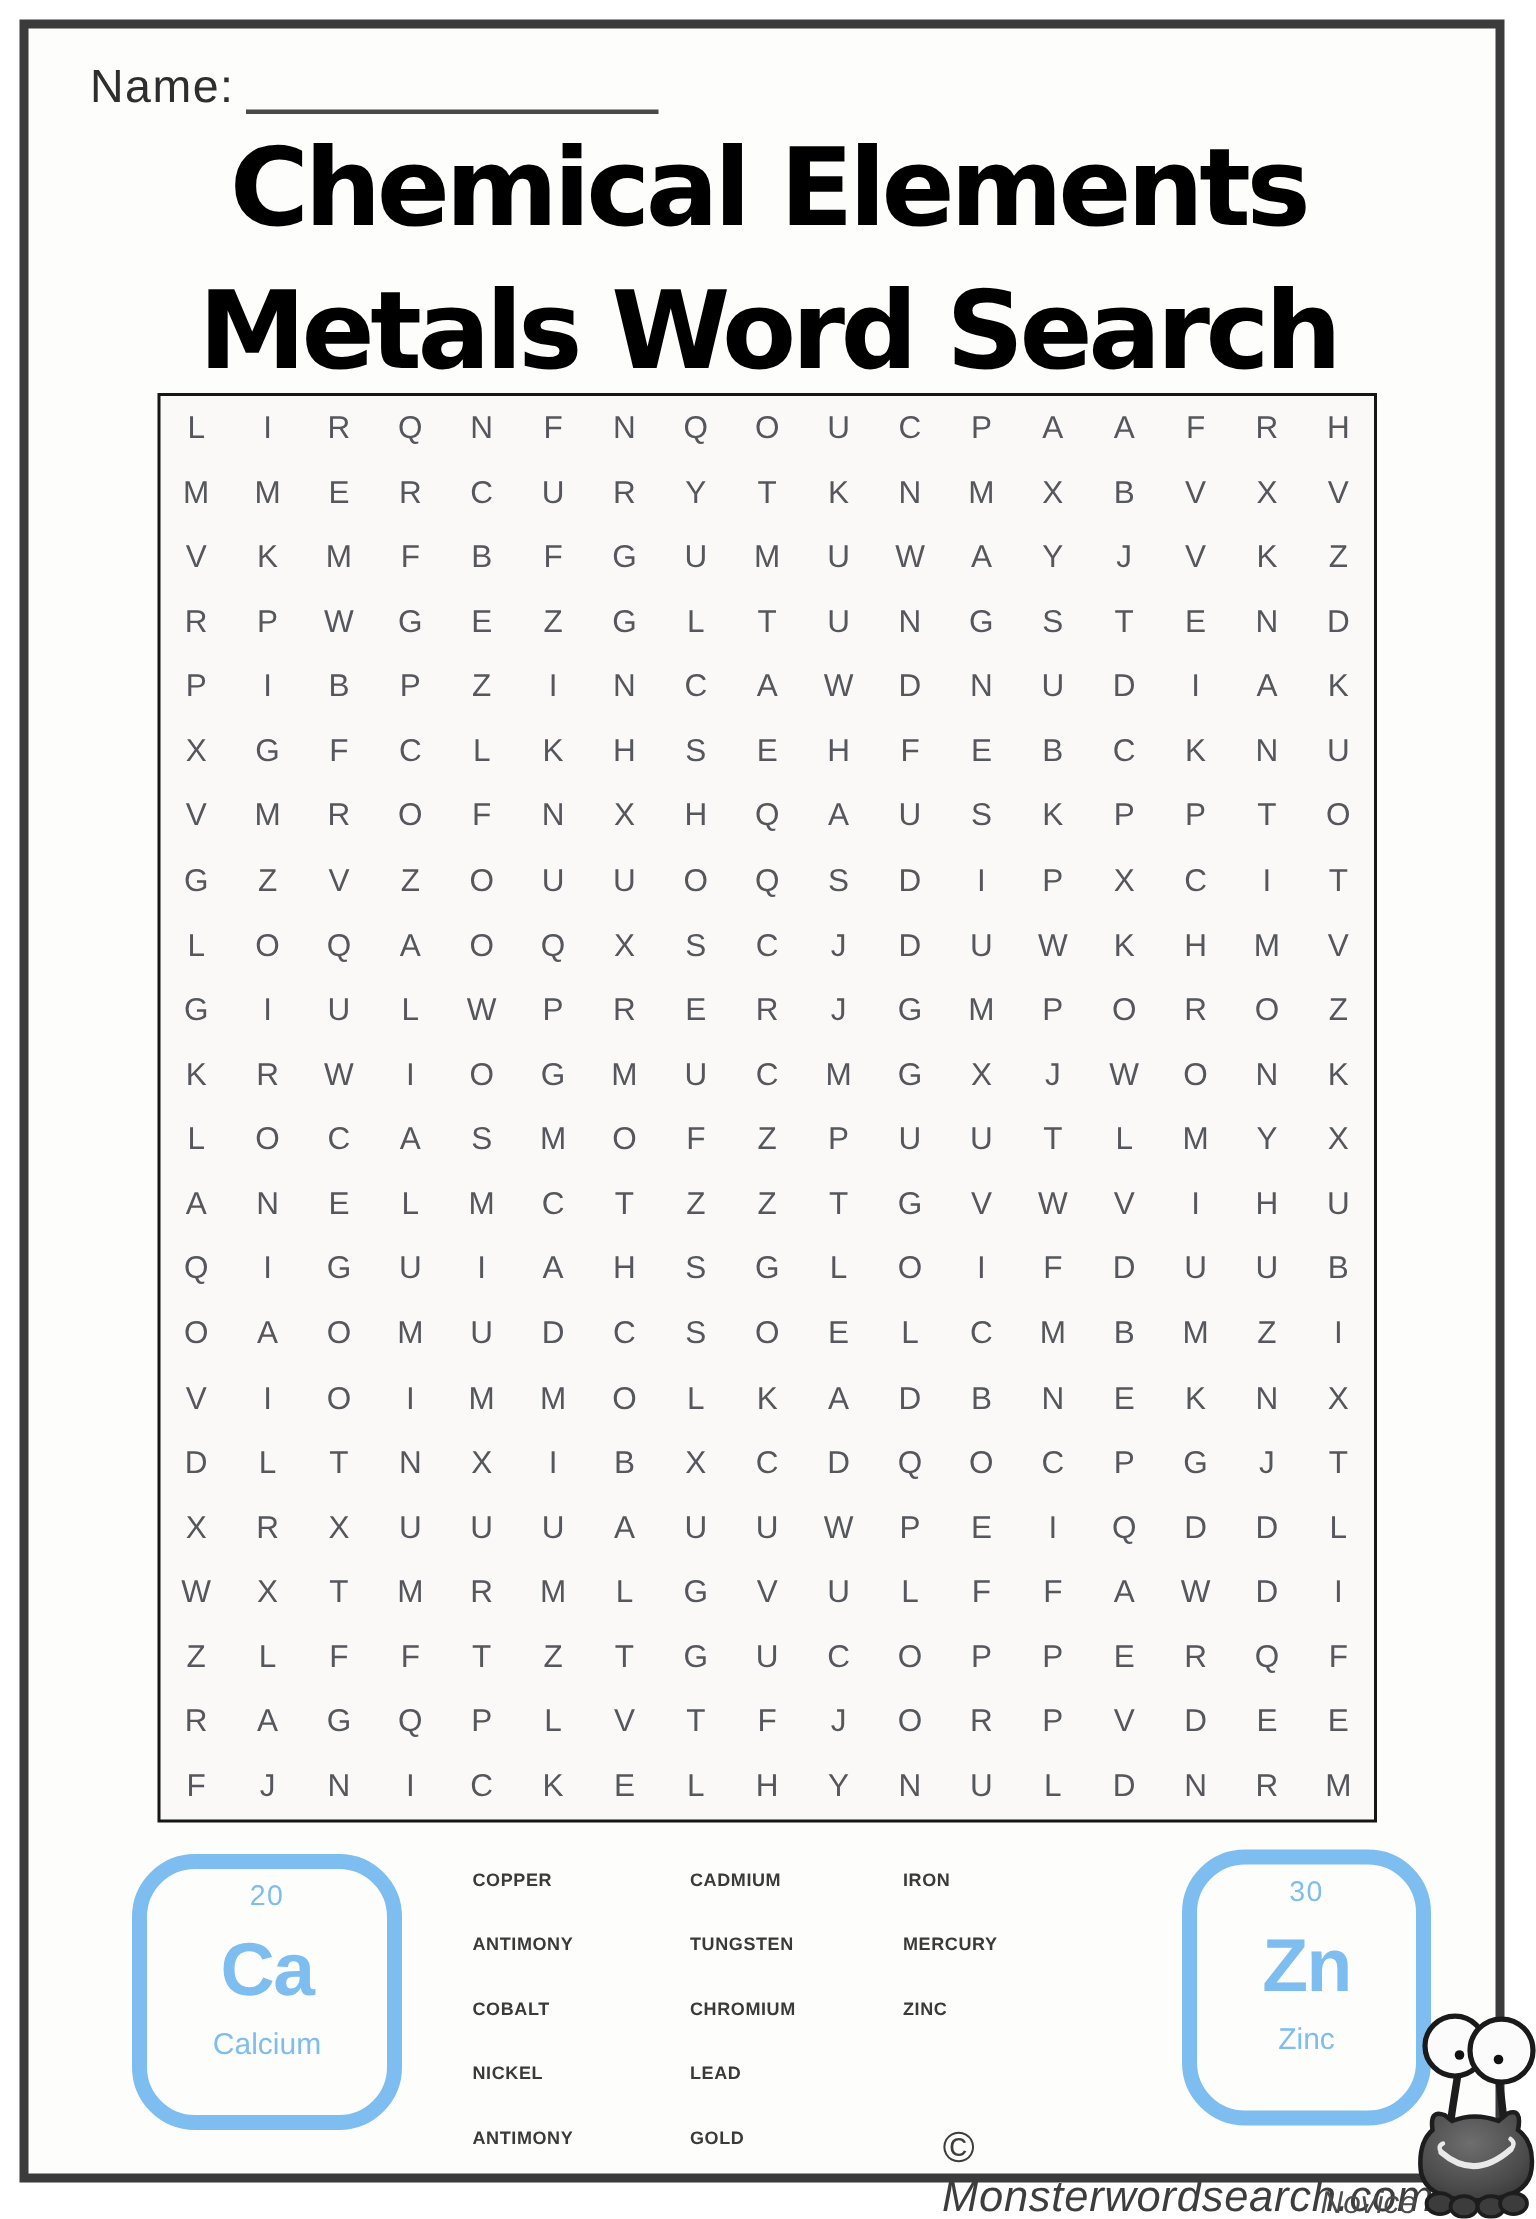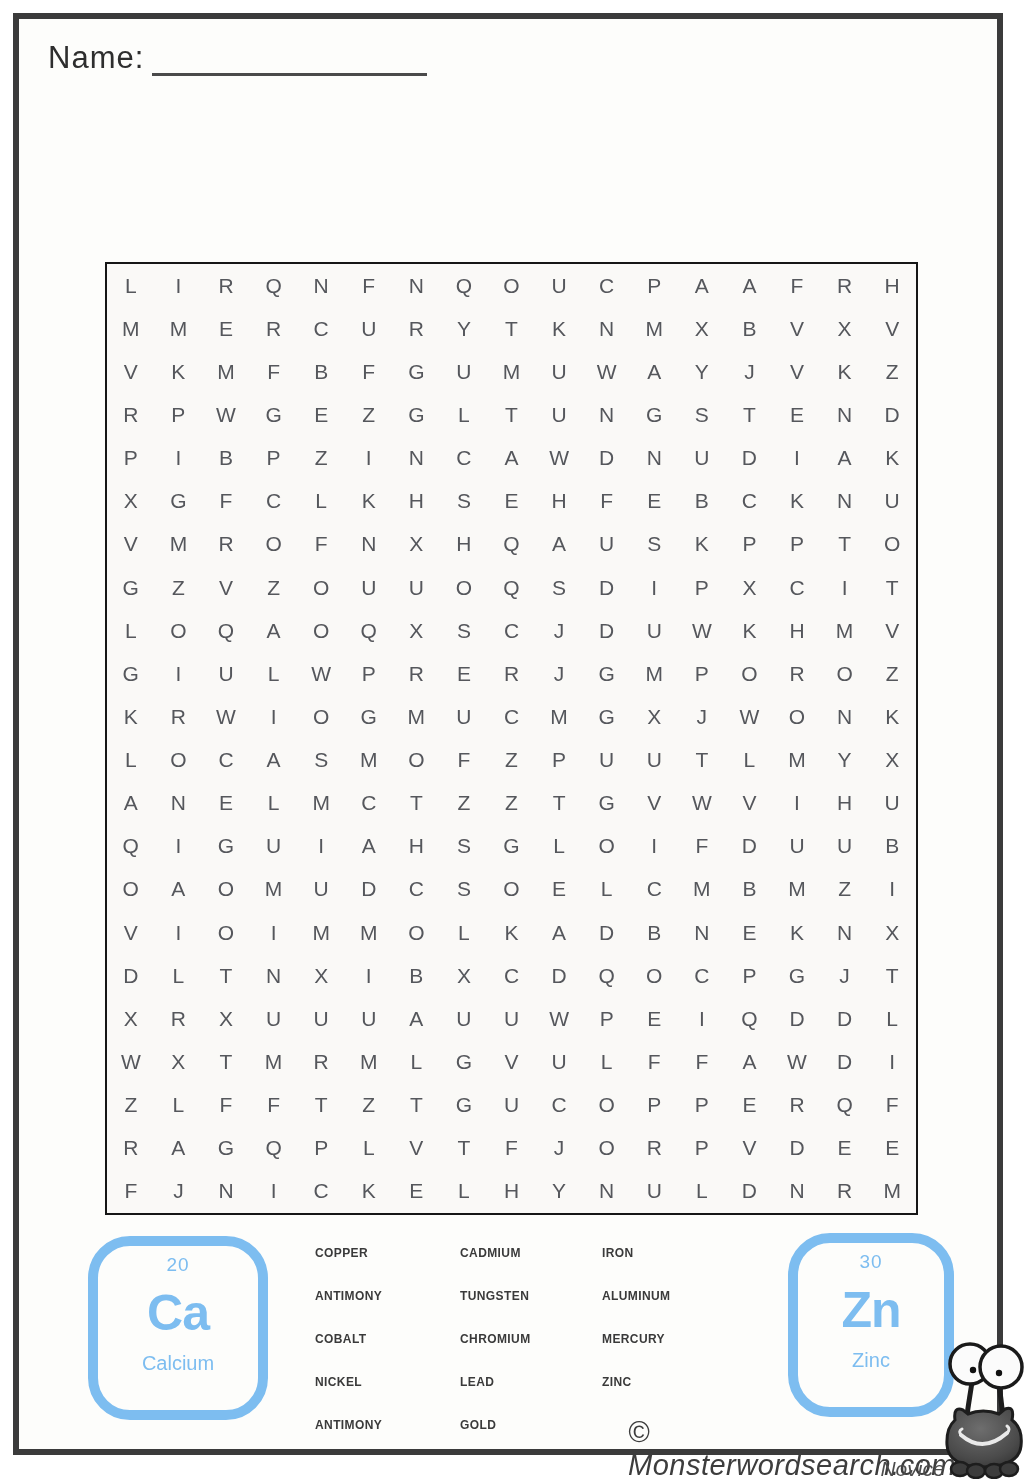--- a/index.html
+++ b/index.html
@@ -4,21 +4,21 @@
 <style>
   * { margin:0; padding:0; box-sizing:border-box; }
   html,body { width:1024px; height:1479px; background:#ffffff; overflow:hidden;
     font-family:"Liberation Sans", sans-serif; }
   .page { position:absolute; left:0; top:0; width:1024px; height:1479px; background:#ffffff; }
 
   .frame { position:absolute; left:13px; top:13px; width:990px; height:1442px;
     border:6px solid #3b3b3b; background:#fdfdfb; }
 
   .name-row { position:absolute; left:48px; top:40px; width:600px; }
-  .name-label { font-size:31px; color:#2e2e2e; letter-spacing:1px; }
+  .name-label { font-size:31px; color:#2e2e2e; letter-spacing:1px;margin-left:12px; }
   .name-line { display:inline-block; width:275px; height:30px;
     border-bottom:3px solid #4a4a4a; margin-left:8px; vertical-align:bottom; }
 
   .title { position:absolute; left:0; top:78px; width:1024px; text-align:center;
     font-family:"DejaVu Sans", sans-serif; font-weight:900; color:#000;
     font-size:72px; line-height:95px; letter-spacing:-3px; }
 
   .grid-box { position:absolute; left:105px; top:262px; width:813px; height:953px;
     border:2px solid #161616; background:#faf9f7;
     display:grid; grid-template-columns:repeat(17,1fr); grid-template-rows:repeat(22,1fr); }
@@ -51,20 +51,24 @@
 </head>
 <body>
 
 <div class="page">
   <div class="frame"></div>
 
   <div class="name-row">
     <span class="name-label">Name:</span><span class="name-line"></span>
   </div>
 
+  <div class="title">
+    <div>Chemical Elements</div>
+    <div>Metals Word Search</div>
+  </div>
 
   <div class="grid-box">
       <div class="cell">L</div>
       <div class="cell">I</div>
       <div class="cell">R</div>
       <div class="cell">Q</div>
       <div class="cell">N</div>
       <div class="cell">F</div>
       <div class="cell">N</div>
       <div class="cell">Q</div>
@@ -451,21 +455,20 @@
     </div>
   <div class="word-col word-col-2">
       <div class="word">CADMIUM</div>
       <div class="word">TUNGSTEN</div>
       <div class="word">CHROMIUM</div>
       <div class="word">LEAD</div>
       <div class="word">GOLD</div>
     </div>
   <div class="word-col word-col-3">
       <div class="word">IRON</div>
-      <div class="word">ALUMINUM</div>
       <div class="word">MERCURY</div>
       <div class="word">ZINC</div>
     </div>
 
   <div class="tile tile-zn">
     <div class="tile-number">30</div>
     <div class="tile-symbol">Zn</div>
     <div class="tile-name">Zinc</div>
   </div>
 

